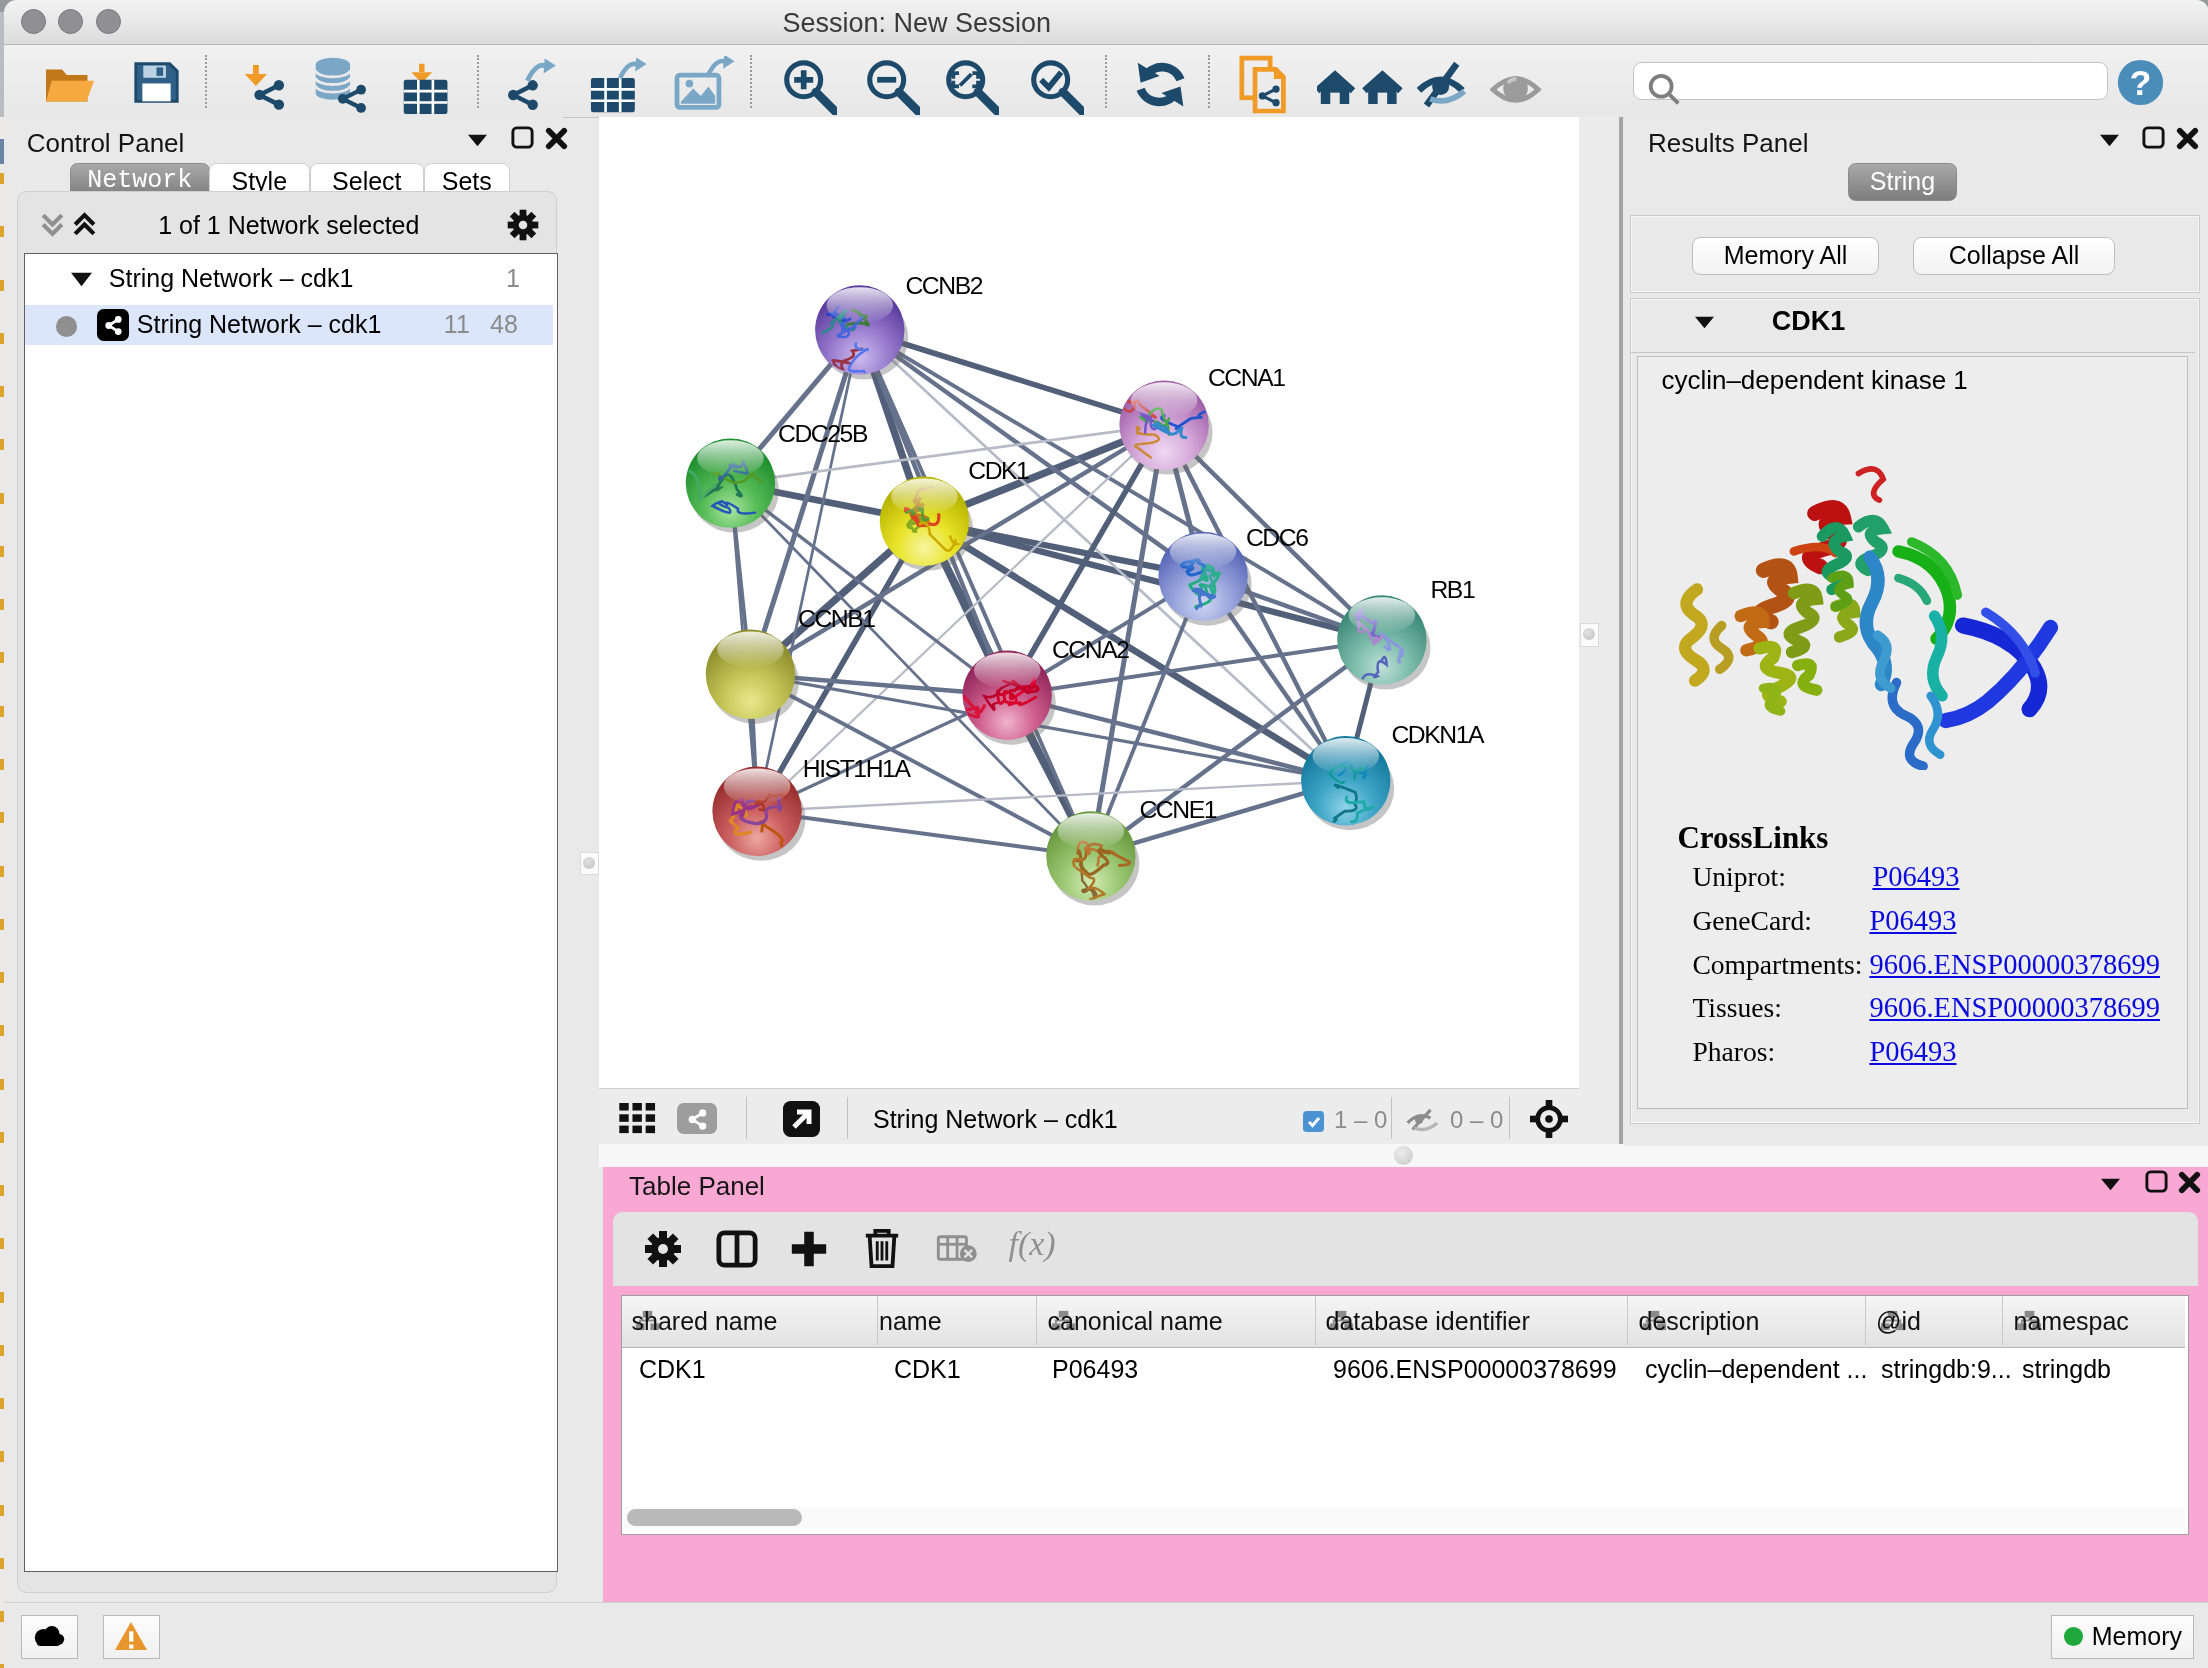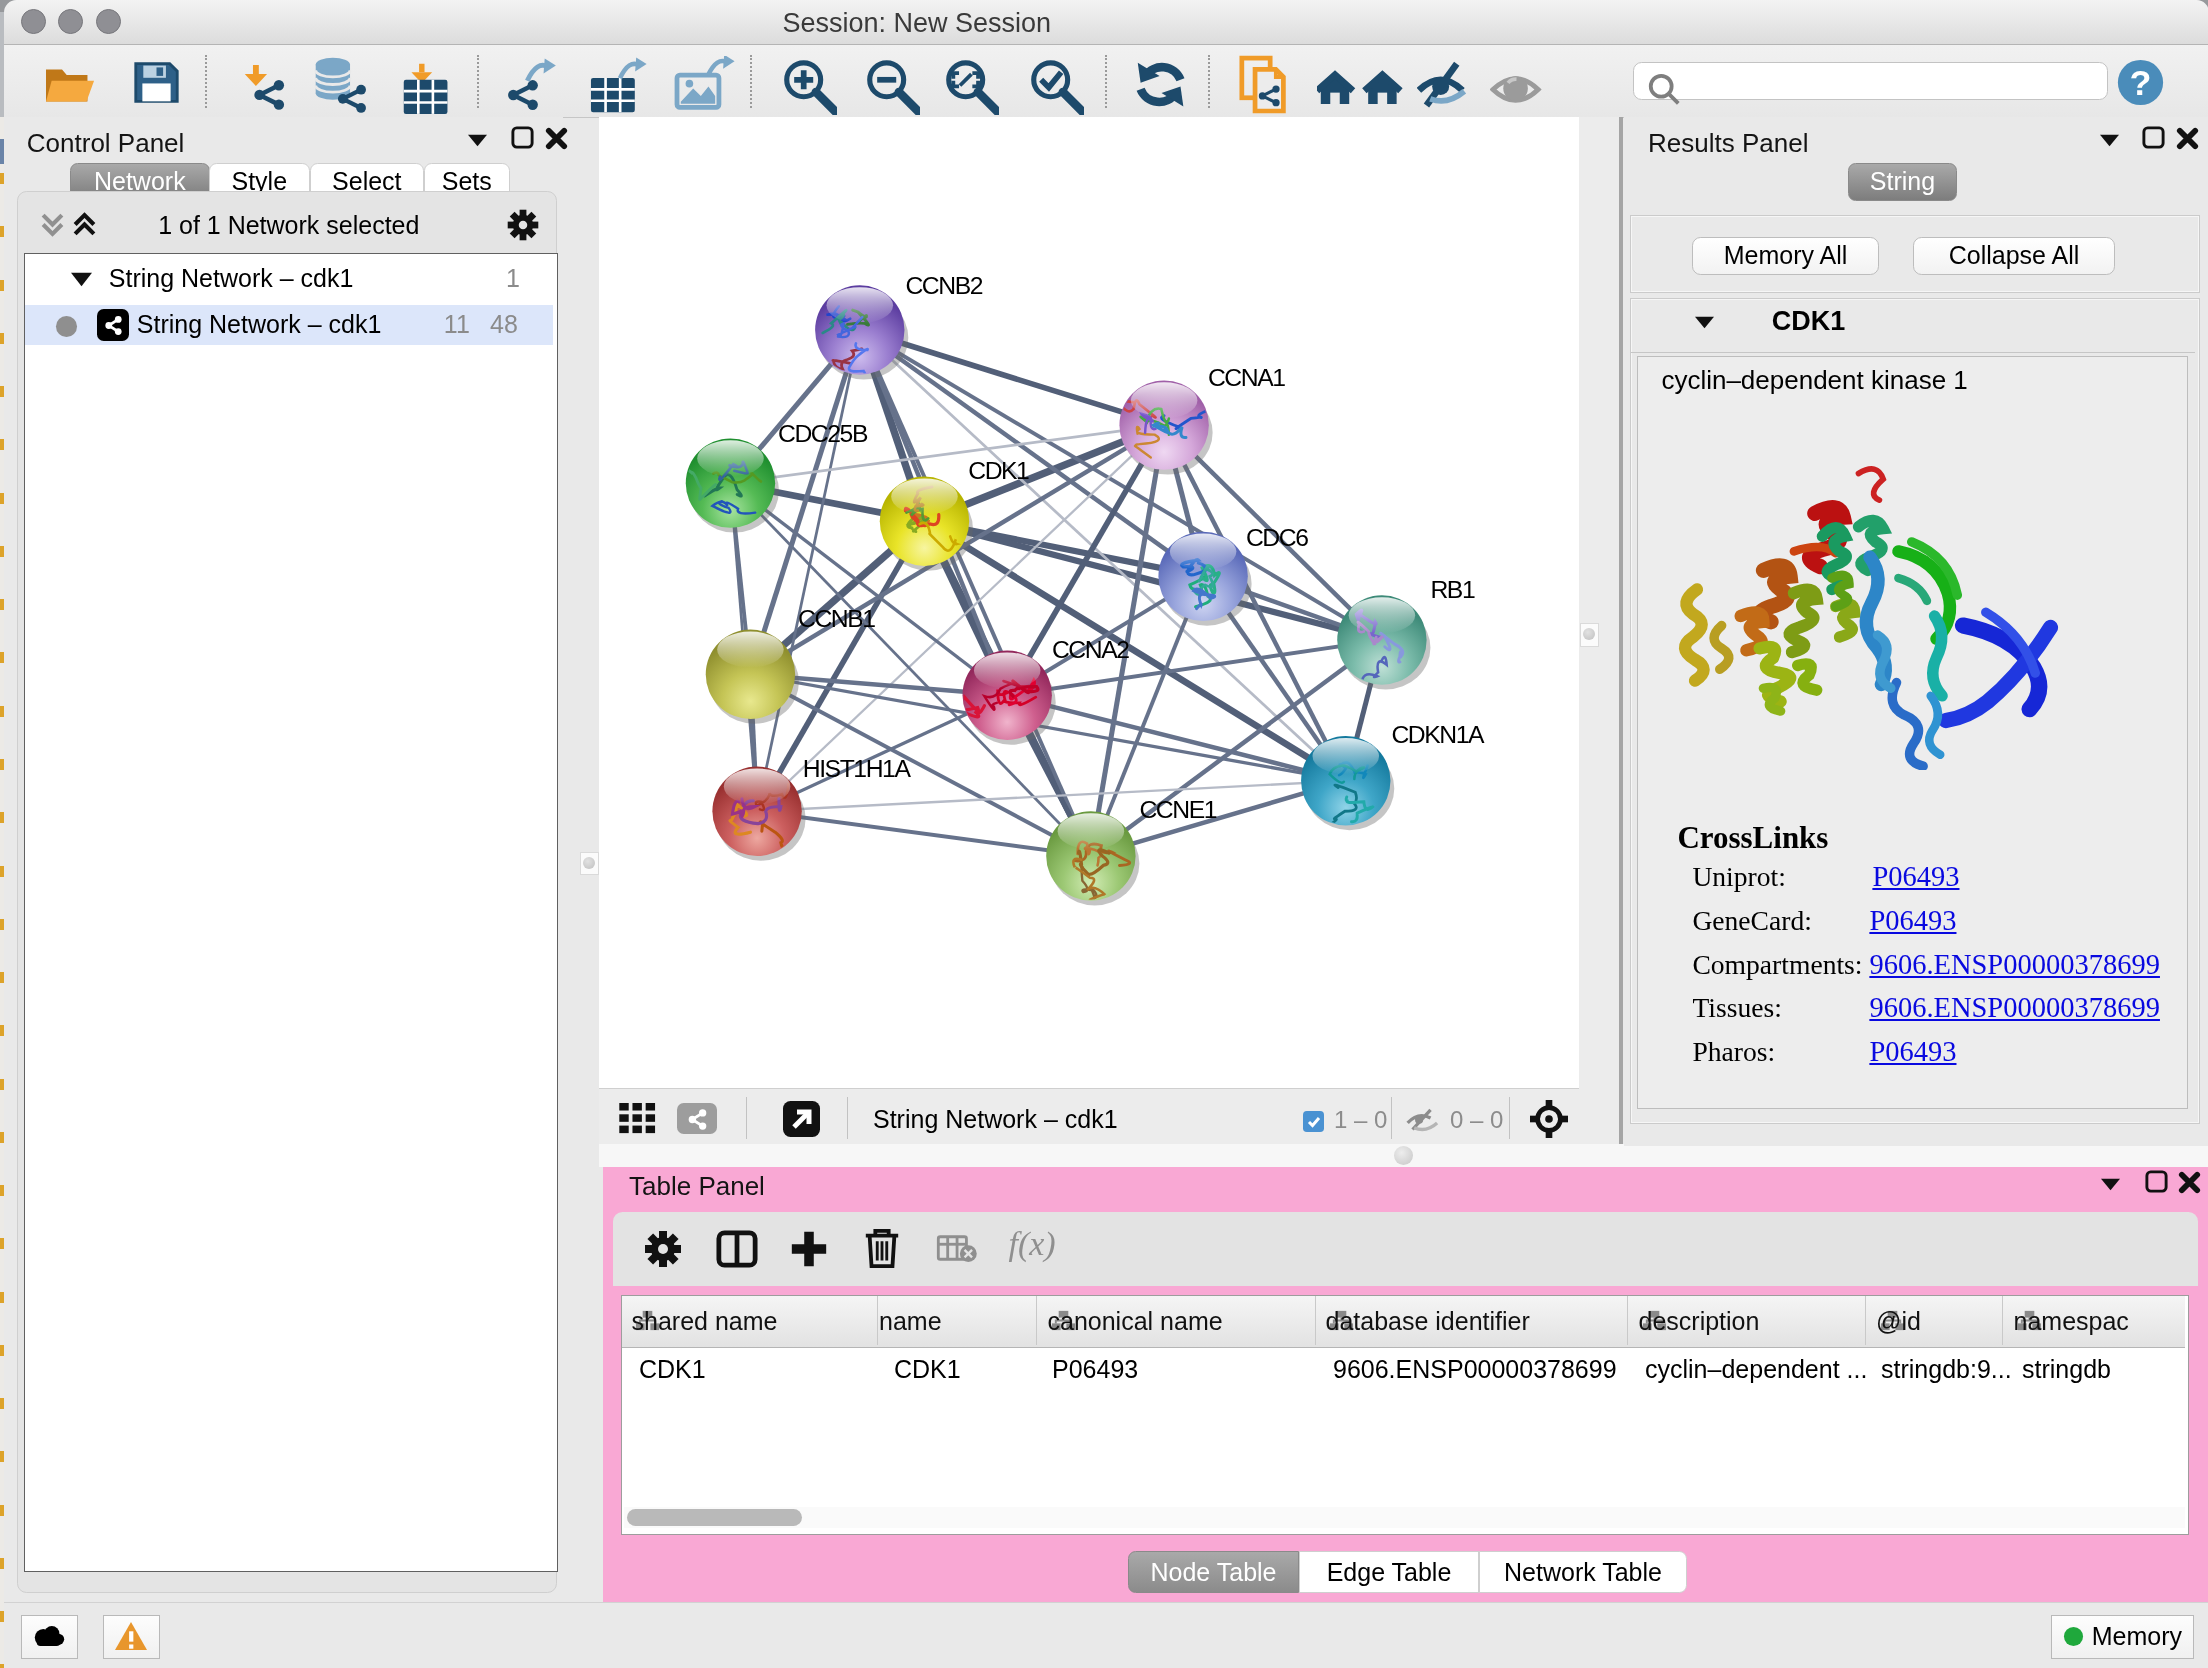--- a/index.html
+++ b/index.html
@@ -13,21 +13,21 @@
 #toolbar{left:3.8px;top:45px;width:2205px;height:72px;
   background:linear-gradient(#f1f1f1,#e7e7e7);border-bottom:1px solid #c6c6c6;}
 .vsep{position:absolute;top:9.5px;height:53px;width:0;border-left:2.9px dotted #9a9a9a;}
 #searchbox{position:absolute;left:1629px;top:17px;width:473px;height:36px;background:#fff;
   border:1.9px solid #c3c3c3;border-radius:8.6px;}
 
 #cpanel{left:3.8px;top:117px;width:559px;height:1485px;background:#e9e9e9;}
 #cpanel .hdr{left:23px;top:10.5px;font-size:26px;color:#141414;}
 .tab{position:absolute;top:46px;height:36px;box-sizing:border-box;border:1px solid #cfcfcf;
   background:#fff;color:#000;font-size:25px;text-align:center;line-height:34px;border-radius:7.6px;}
-.tabsel{background:linear-gradient(#a9a9a9,#7d7d7d);color:#fff;border:1px solid #8a8a8a;}
+.tabsel{background:linear-gradient(#a9a9a9,#7d7d7d);color:#fff;border:1px solid #8a8a8a;font-family:Liberation Mono, monospace;}
 #cpinner{left:13.3px;top:74px;width:538px;height:1400px;background:#e4e4e4;
   border:1px solid #cfcfcf;border-radius:9.5px;}
 #cplist{left:20px;top:136px;width:532px;height:1317px;background:#fff;border:1.9px solid #606060;}
 #cprow2{left:0;top:51px;width:528px;height:40px;background:#dce6fa;}
 
 #netcanvas{left:599px;top:117px;width:980px;height:971px;background:#fff;}
 #vsplit{left:1579px;top:117px;width:40px;height:1027px;background:#ececec;border-right:4.8px solid #a5a5a5;}
 #netbar{left:599px;top:1088px;width:980px;height:56px;background:#ececec;border-top:1px solid #cfcfcf;}
 #hsplit{left:599px;top:1144px;width:1609px;height:23px;background:#f7f7f7;}
 
@@ -864,25 +864,20 @@
     <div class="abs td" style="left:272px">CDK1</div>
     <div class="abs td" style="left:430px">P06493</div>
     <div class="abs td" style="left:711px">9606.ENSP00000378699</div>
     <div class="abs td" style="left:1023px">cyclin–dependent ...</div>
     <div class="abs td" style="left:1259px">stringdb:9...</div>
     <div class="abs td" style="left:1400px">stringdb</div>
     <div class="abs" style="left:1.9px;top:211px;width:1561px;height:21px;background:#fafafa"></div>
     <div class="abs" style="left:4.8px;top:213px;width:175px;height:17px;background:#b9b9b9;border-radius:8.6px"></div>
   </div>
 
-  <div class="abs" style="left:525px;top:384px;width:533px;height:42px">
-    <div class="btab" style="left:0;width:171px;background:linear-gradient(#a9a9a9,#8b8b8b);color:#fff;border-color:#8a8a8a;border-radius:7.6px 0 0 7.6px">Node Table</div>
-    <div class="btab" style="left:171px;width:180px">Edge Table</div>
-    <div class="btab" style="left:351px;width:208px;border-radius:0 7.6px 7.6px 0">Network Table</div>
-  </div>
 </div>
 
 <div class="abs" id="statusbar">
   <div class="abs sbtn" style="left:17px;width:55px">
     <svg class="abs" style="left:9.5px;top:6.7px" width="36" height="27" viewBox="0 0 38 28">
       <circle cx="13" cy="15" r="9" fill="#000"></circle>
         <circle cx="22" cy="11" r="8" fill="#000"></circle>
       <circle cx="29" cy="17" r="6" fill="#000"></circle>
         <rect x="6" y="15" width="25" height="9" rx="4" fill="#000"></rect>
     </svg>

